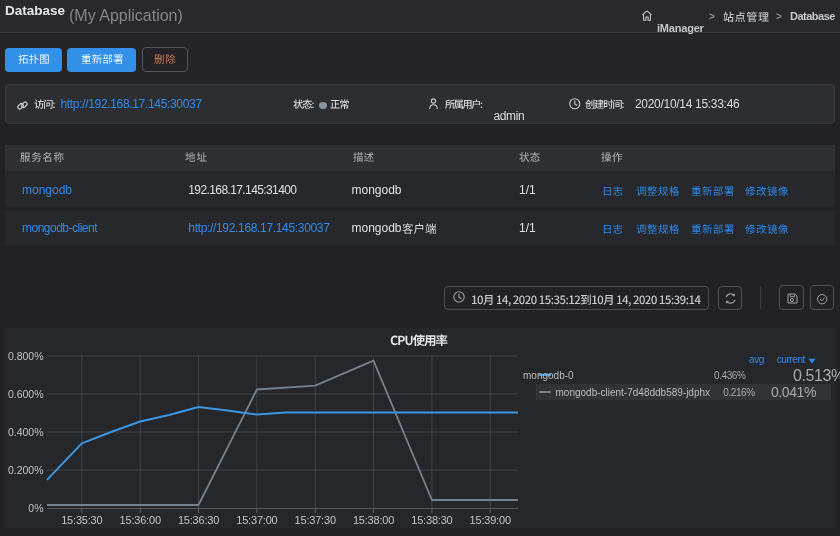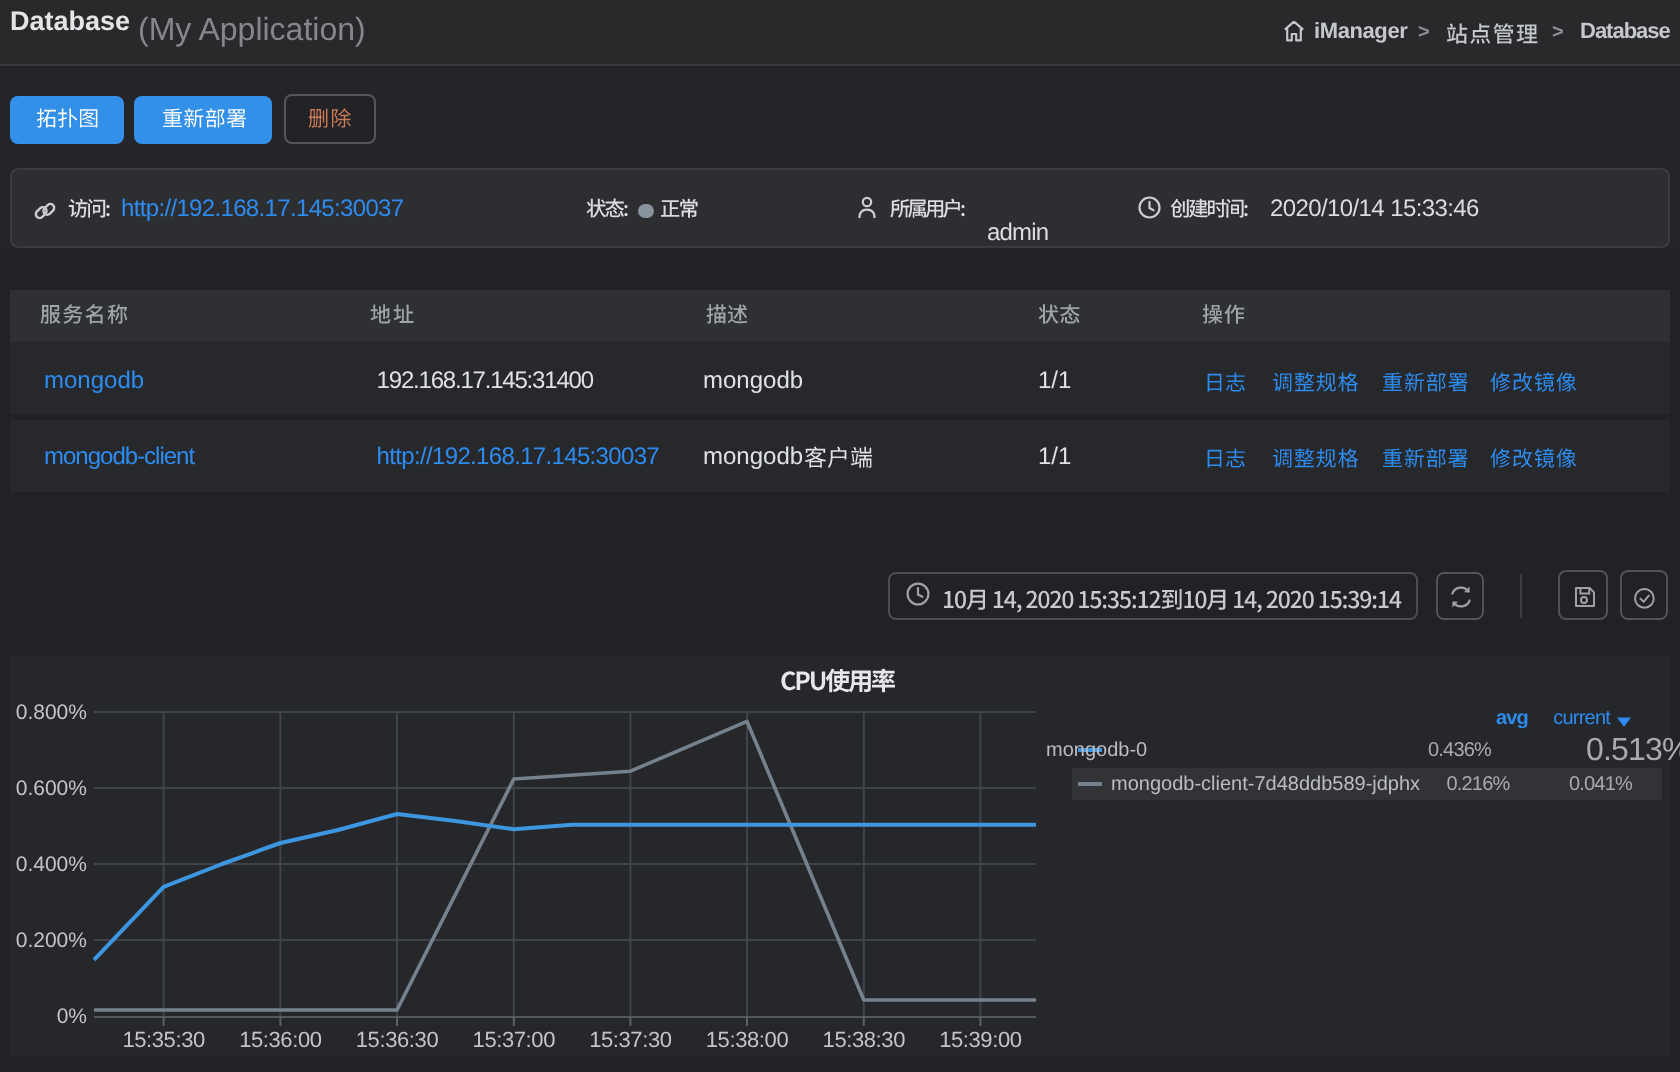--- a/index.html
+++ b/index.html
@@ -7,21 +7,21 @@
 .t{position:absolute;white-space:nowrap}
 </style></head><body>
 
 <div class="abs" style="left:0;top:0;width:840px;height:33px;background:#29292c;border-bottom:1px solid #3a3a3d"></div>
 <div class="abs" style="left:0;top:34px;width:840px;height:90px;background:#252529"></div>
 <div class="t" style="left:5px;top:3px;font-size:13.5px;font-weight:bold;color:#e4e5e7;line-height:16px">Database</div>
 <div class="t" style="left:69px;top:9px;font-size:16px;color:#85878a;line-height:14px">(My Application)</div>
 <svg class="abs" style="left:642px;top:9.5px" width="10" height="11" viewBox="0 0 10 11">
     <path d="M5 0.8 L9.6 4.8 M5 0.8 L0.4 4.8 M1.6 4.2 V10.2 H3.9 V7 H6.1 V10.2 H8.4 V4.2" fill="none" stroke="#c2c5c9" stroke-width="1.1" stroke-linejoin="round"></path>
   </svg>
-<div class="t" style="left:657px;top:10px;font-size:11px;font-weight:bold;color:#c4c7cb;letter-spacing:-0.2px;line-height:13px">iManager</div>
+<div class="t" style="left:657px;top:22px;font-size:11px;font-weight:bold;color:#c4c7cb;letter-spacing:-0.2px;line-height:13px">iManager</div>
 <div class="t" style="left:709px;top:11px;font-size:10px;font-weight:bold;color:#8b8e92;line-height:12px">&gt;</div>
 <svg style="position:absolute;left:722px;top:5.8px" width="49" height="20" viewBox="0 0 49 20">
     <path d="M1.6 7.7V8.7H5.9V7.7ZM2 9.3C2.2 10.5 2.4 12.1 2.5 13.1L3.3 13C3.3 11.9 3.1 10.4 2.8 9.1ZM2.9 6C3.1 6.6 3.4 7.3 3.6 7.7L4.5 7.4C4.4 6.9 4.1 6.3 3.8 5.8ZM4.5 9C4.4 10.3 4.1 12.2 3.8 13.3C2.9 13.5 2.1 13.7 1.5 13.8L1.7 14.9C2.9 14.6 4.4 14.2 5.9 13.9L5.8 12.9L4.7 13.1C5 12 5.3 10.5 5.5 9.2ZM6.1 10.9V15.9H7.1V15.4H10.1V15.9H11.2V10.9H8.9V8.9H11.6V7.9H8.9V5.7H7.8V10.9ZM7.1 14.4V11.9H10.1V14.4Z M15.4 10H20.9V11.7H15.4ZM16.3 13.6C16.5 14.3 16.5 15.3 16.5 15.8L17.6 15.7C17.6 15.2 17.5 14.2 17.3 13.5ZM18.6 13.6C18.9 14.3 19.2 15.2 19.3 15.8L20.4 15.5C20.2 15 19.9 14.1 19.5 13.4ZM20.8 13.5C21.4 14.2 22 15.2 22.2 15.8L23.2 15.4C22.9 14.8 22.3 13.9 21.8 13.2ZM14.5 13.3C14.2 14.1 13.6 14.9 13.1 15.4L14 15.9C14.6 15.3 15.2 14.4 15.5 13.5ZM14.4 9V12.7H21.9V9H18.6V7.8H22.7V6.8H18.6V5.7H17.6V9Z M26.6 10.2V15.9H27.6V15.6H32.7V15.9H33.7V13.2H27.6V12.5H33.1V10.2ZM32.7 14.8H27.6V13.9H32.7ZM29.1 8.1C29.2 8.3 29.3 8.6 29.4 8.8H25.3V10.7H26.3V9.6H33.4V10.7H34.5V8.8H30.5C30.4 8.5 30.2 8.2 30 7.9ZM27.6 11H32.1V11.7H27.6ZM26.1 5.7C25.9 6.6 25.4 7.5 24.7 8.1C25 8.3 25.4 8.5 25.6 8.6C26 8.3 26.3 7.8 26.5 7.3H27.1C27.4 7.7 27.6 8.2 27.8 8.5L28.6 8.2C28.5 8 28.4 7.6 28.2 7.3H29.7V6.6H26.9C27 6.3 27.1 6.1 27.1 5.8ZM30.8 5.7C30.6 6.5 30.2 7.2 29.7 7.8C30 7.9 30.4 8.1 30.6 8.2C30.8 8 31 7.7 31.2 7.3H31.9C32.2 7.7 32.5 8.2 32.7 8.5L33.5 8.2C33.4 7.9 33.2 7.6 32.9 7.3H34.7V6.6H31.6C31.7 6.3 31.8 6.1 31.8 5.8Z M41.4 9.1H42.9V10.3H41.4ZM43.8 9.1H45.2V10.3H43.8ZM41.4 7.1H42.9V8.3H41.4ZM43.8 7.1H45.2V8.3H43.8ZM39.6 14.6V15.6H46.7V14.6H43.8V13.3H46.3V12.4H43.8V11.2H46.2V6.2H40.5V11.2H42.8V12.4H40.4V13.3H42.8V14.6ZM36.3 13.8 36.6 14.8C37.6 14.5 38.9 14.1 40.1 13.7L39.9 12.7L38.8 13.1V10.5H39.8V9.6H38.8V7.4H40V6.4H36.5V7.4H37.8V9.6H36.6V10.5H37.8V13.4C37.2 13.5 36.7 13.7 36.3 13.8Z" fill="#c4c7cb"></path>
   </svg>
 <div class="t" style="left:776px;top:11px;font-size:10px;font-weight:bold;color:#8b8e92;line-height:12px">&gt;</div>
 <div class="t" style="left:790px;top:10px;font-size:11px;font-weight:bold;color:#c4c7cb;letter-spacing:-0.5px;line-height:13px">Database</div>
 <div class="abs" style="left:5px;top:48px;width:57px;height:24px;background:#3390e8;border-radius:4px"></div>
 <svg style="position:absolute;left:17px;top:48.6px" width="34" height="19" viewBox="0 0 34 19">
     <path d="M3 5.2V7.3H1.5V8H3V10.3C2.4 10.4 1.8 10.6 1.4 10.7L1.6 11.5L3 11V13.8C3 14 2.9 14 2.8 14C2.6 14 2.2 14.1 1.7 14C1.8 14.2 1.9 14.6 1.9 14.8C2.6 14.8 3.1 14.7 3.4 14.6C3.6 14.5 3.7 14.3 3.7 13.8V10.8L5.1 10.3L4.9 9.6L3.7 10V8H5V7.3H3.7V5.2ZM5 5.9V6.7H7C6.5 8.5 5.7 10.4 4.3 11.7C4.5 11.8 4.7 12.1 4.8 12.3C5.3 11.8 5.7 11.4 6 10.8V14.8H6.8V14.2H9.8V14.8H10.6V9.5H6.8C7.2 8.6 7.6 7.6 7.8 6.7H11V5.9ZM6.8 13.5V10.3H9.8V13.5Z M13.9 5.2V7.3H12.1V8.1H13.9V10.2L12 10.7L12.2 11.5L13.9 11.1V13.8C13.9 14 13.8 14 13.7 14C13.6 14 13.1 14 12.6 14C12.7 14.2 12.8 14.6 12.9 14.8C13.6 14.8 14 14.8 14.3 14.6C14.6 14.5 14.7 14.3 14.7 13.8V10.8L16.4 10.3L16.3 9.6L14.7 10V8.1H16.4V7.3H14.7V5.2ZM17.7 5.2V14.8H18.5V9C19.4 9.7 20.5 10.6 21 11.2L21.7 10.7C21.1 10 19.8 9 18.8 8.3L18.5 8.6V5.2Z M26 11.1C26.9 11.2 27.9 11.6 28.5 11.9L28.9 11.4C28.3 11.1 27.2 10.8 26.4 10.6ZM25 12.4C26.4 12.6 28.3 13 29.3 13.4L29.6 12.8C28.6 12.4 26.8 12 25.4 11.9ZM23 5.6V14.8H23.7V14.4H30.9V14.8H31.7V5.6ZM23.7 13.7V6.4H30.9V13.7ZM26.4 6.6C25.9 7.4 25 8.2 24.1 8.8C24.3 8.9 24.6 9.1 24.7 9.3C25 9 25.3 8.8 25.6 8.5C26 8.8 26.3 9.2 26.8 9.4C25.9 9.9 24.9 10.2 23.9 10.4C24.1 10.5 24.2 10.8 24.3 11C25.3 10.8 26.4 10.4 27.4 9.8C28.3 10.3 29.3 10.7 30.3 10.9C30.4 10.7 30.6 10.4 30.7 10.3C29.8 10.1 28.9 9.8 28.1 9.5C28.9 8.9 29.5 8.4 30 7.6L29.5 7.4L29.4 7.4H26.7C26.8 7.2 27 7 27.1 6.8ZM26.1 8.1 26.1 8H28.9C28.5 8.4 28 8.8 27.4 9.1C26.9 8.8 26.4 8.5 26.1 8.1Z" fill="#fdfdfd"></path>
   </svg>
@@ -184,25 +184,25 @@
     <text x="38.5" y="31.5" text-anchor="end" font-size="10.5" fill="#c2c4c6" font-family="Liberation Sans">0.800%</text>
     <text x="76.8" y="195.5" text-anchor="middle" font-size="11" letter-spacing="-0.2" fill="#c2c4c6" font-family="Liberation Sans">15:35:30</text>
     <text x="135.2" y="195.5" text-anchor="middle" font-size="11" letter-spacing="-0.2" fill="#c2c4c6" font-family="Liberation Sans">15:36:00</text>
     <text x="193.5" y="195.5" text-anchor="middle" font-size="11" letter-spacing="-0.2" fill="#c2c4c6" font-family="Liberation Sans">15:36:30</text>
     <text x="251.9" y="195.5" text-anchor="middle" font-size="11" letter-spacing="-0.2" fill="#c2c4c6" font-family="Liberation Sans">15:37:00</text>
     <text x="310.2" y="195.5" text-anchor="middle" font-size="11" letter-spacing="-0.2" fill="#c2c4c6" font-family="Liberation Sans">15:37:30</text>
     <text x="368.5" y="195.5" text-anchor="middle" font-size="11" letter-spacing="-0.2" fill="#c2c4c6" font-family="Liberation Sans">15:38:00</text>
     <text x="426.9" y="195.5" text-anchor="middle" font-size="11" letter-spacing="-0.2" fill="#c2c4c6" font-family="Liberation Sans">15:38:30</text>
     <text x="485.2" y="195.5" text-anchor="middle" font-size="11" letter-spacing="-0.2" fill="#c2c4c6" font-family="Liberation Sans">15:39:00</text>
   </svg>
-<div class="t" style="left:714px;top:354px;width:50px;text-align:right;font-size:10px;font-weight:bold;color:#2d8cf0;letter-spacing:-0.4px;line-height:11px">avg</div>
+<div class="t" style="left:714px;top:354px;width:50px;text-align:right;font-size:10px;font-weight:normal;color:#2d8cf0;letter-spacing:-0.4px;line-height:11px">avg</div>
 <div class="t" style="left:755px;top:354px;width:50px;text-align:right;font-size:10px;font-weight:normal;color:#2d8cf0;letter-spacing:-0.4px;line-height:11px">current</div>
 <svg class="abs" style="left:807.5px;top:357.5px" width="8" height="6" viewBox="0 0 8 6">
     <path d="M0.5 0.8 H7.5 L4 5.4 Z" fill="#2d8cf0"></path>
   </svg>
 <div class="abs" style="left:536px;top:384px;width:295px;height:15.5px;background:#323337"></div>
 <div class="abs" style="left:539px;top:373.5px;width:11.5px;height:2.5px;background:#3d96e0"></div>
 <div class="t" style="left:523px;top:369.5px;font-size:10px;color:#bbbdc0;line-height:11px">mongodb-0</div>
 <div class="t" style="left:714px;top:369.5px;width:50px;text-align:left;font-size:10px;color:#a8aaad;letter-spacing:-0.4px;line-height:11px">0.436%</div>
 <div class="t" style="left:793px;top:369.5px;width:50px;text-align:right;font-size:16px;color:#a8aaad;letter-spacing:-0.4px;line-height:11px">0.513%</div>
 <div class="abs" style="left:539px;top:390.5px;width:11.5px;height:2.5px;background:#75828e"></div>
 <div class="t" style="left:555.5px;top:386.5px;font-size:10px;color:#bbbdc0;line-height:11px">mongodb-client-7d48ddb589-jdphx</div>
 <div class="t" style="left:714px;top:386.5px;width:50px;text-align:center;font-size:10px;color:#a8aaad;letter-spacing:-0.4px;line-height:11px">0.216%</div>
-<div class="t" style="left:766px;top:386.5px;width:50px;text-align:right;font-size:10px;color:#a8aaad;letter-spacing:-0.4px;line-height:11px">0.041%</div>
+<div class="t" style="left:766px;top:386.5px;width:50px;text-align:right;font-size:14px;color:#a8aaad;letter-spacing:-0.4px;line-height:11px">0.041%</div>
 </body></html>

